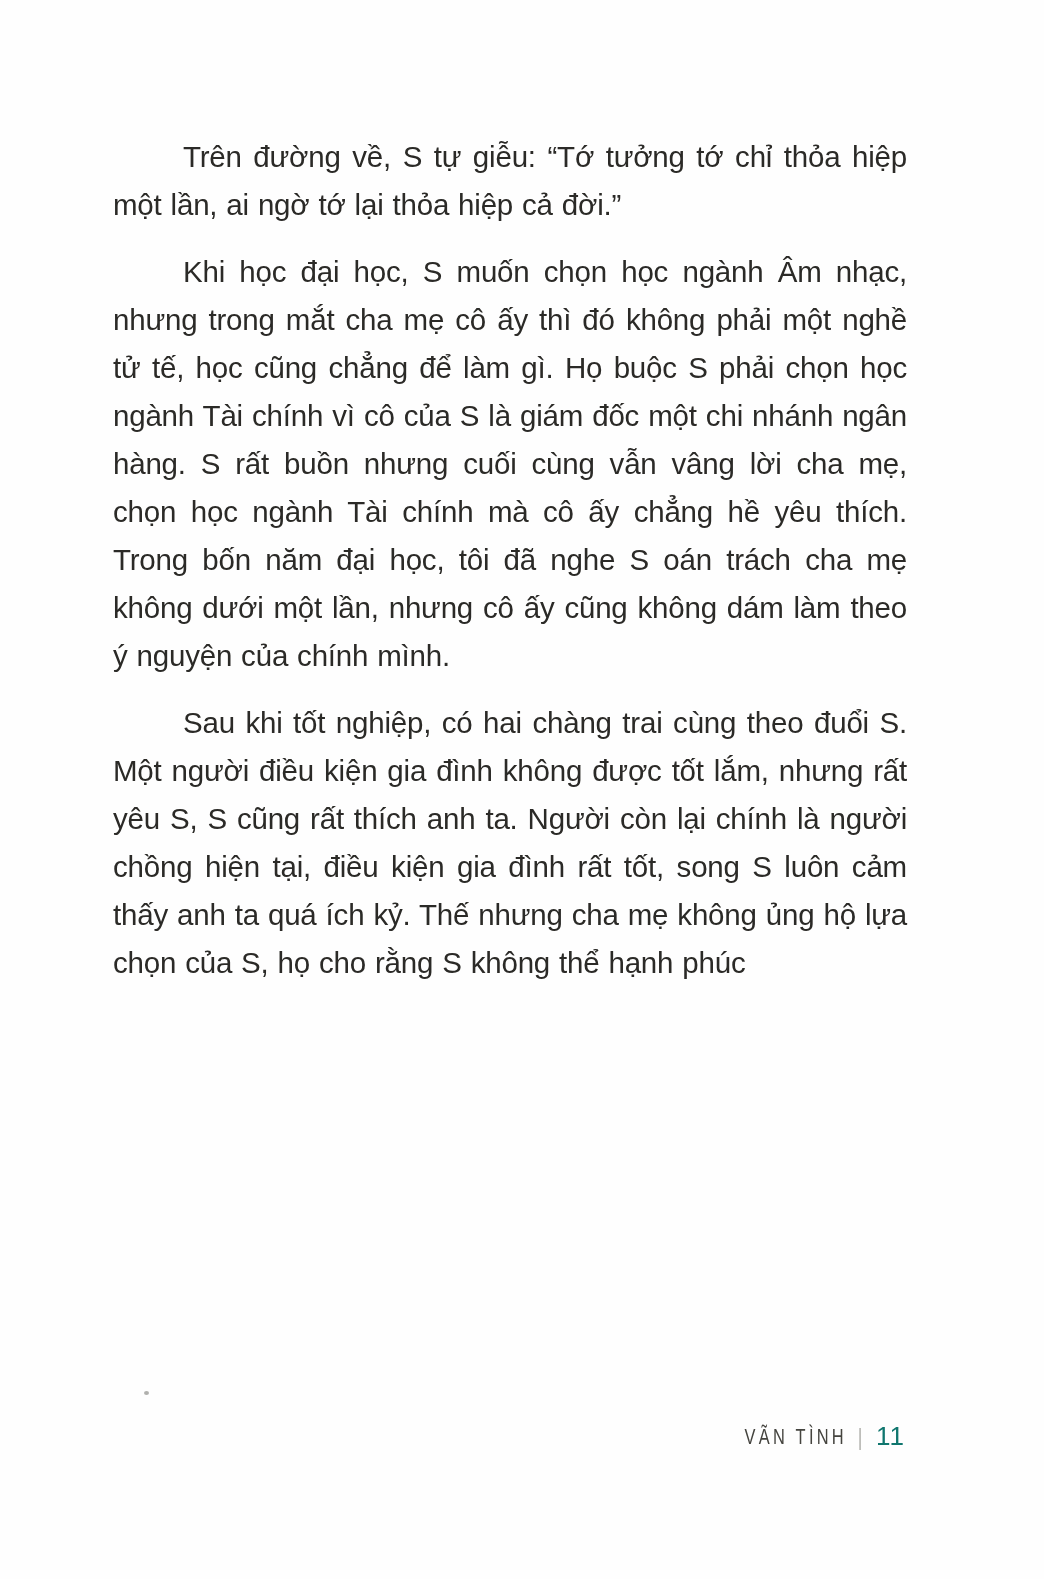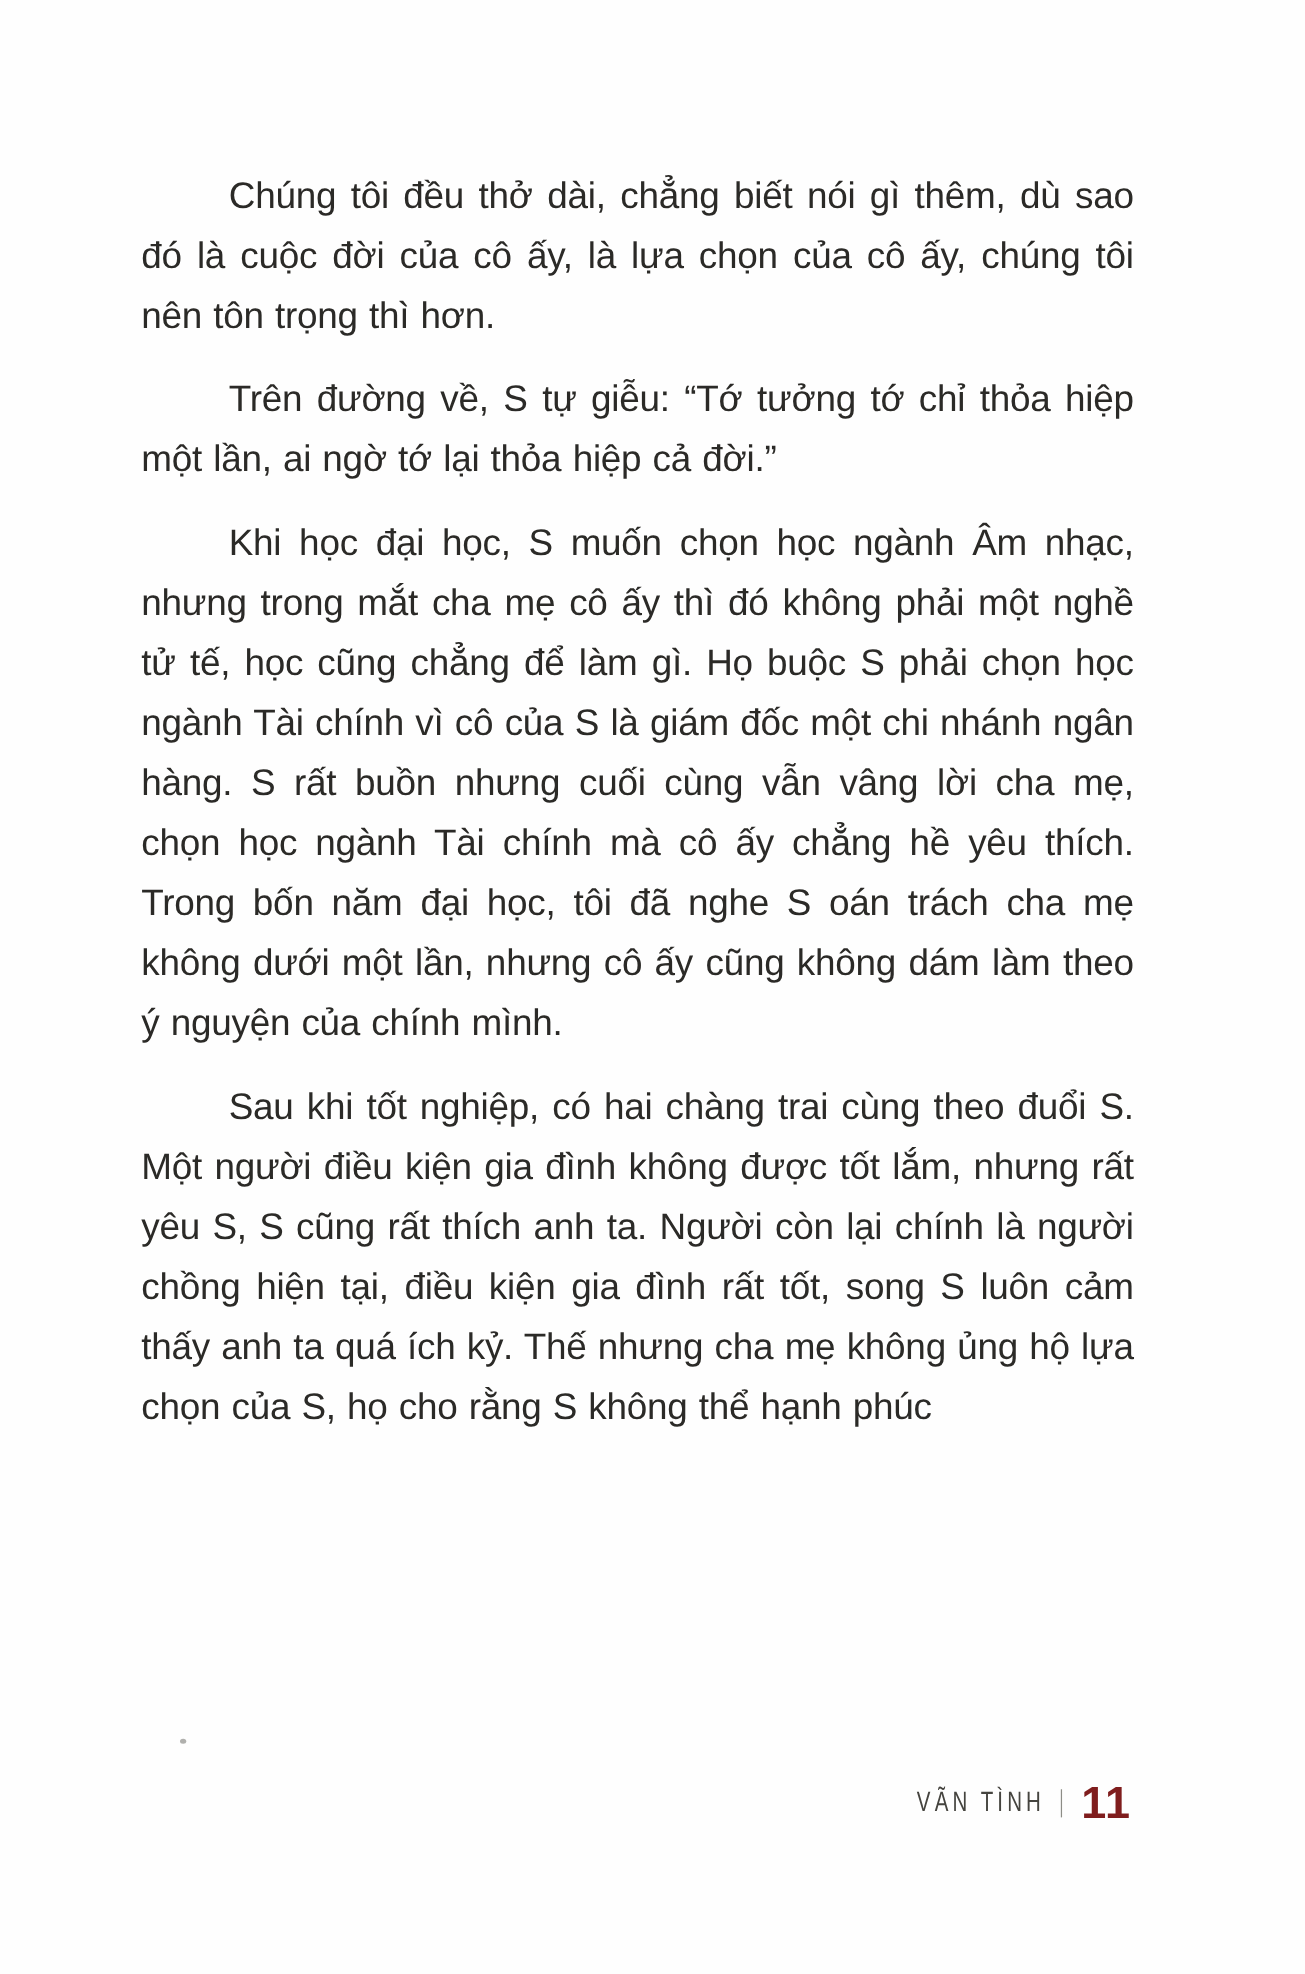--- a/index.html
+++ b/index.html
@@ -58,43 +58,42 @@
   }
   .footer-sep {
     color: #8d8d87;
     font-size: 24px;
     font-weight: 300;
     margin: 0 13px 0 10px;
     transform: scaleX(0.5);
     display: inline-block;
   }
   .page-number {
-    font-size: 36px;
-    font-weight: 700;
-    color: #7f1d1d;
+    font-size: 26px;
+    font-weight: 400;
+    color: #0f766e;
     letter-spacing: 1px;
   }
   .scan-speck {
     position: absolute;
     left: 144px;
     top: 1391px;
     width: 5px;
     height: 4px;
     border-radius: 50%;
     background: #6f6f6a;
     opacity: 0.55;
   }
 </style>
 </head>
 <body>
 
 <div class="page">
 
   <div class="text-block">
-    <p>Chúng tôi đều thở dài, chẳng biết nói gì thêm, dù sao đó là cuộc đời của cô ấy, là lựa chọn của cô ấy, chúng tôi nên tôn trọng thì hơn.</p>
     <p>Trên đường về, S tự giễu: “Tớ tưởng tớ chỉ thỏa hiệp một lần, ai ngờ tớ lại thỏa hiệp cả đời.”</p>
     <p>Khi học đại học, S muốn chọn học ngành Âm nhạc, nhưng trong mắt cha mẹ cô ấy thì đó không phải một nghề tử tế, học cũng chẳng để làm gì. Họ buộc S phải chọn học ngành Tài chính vì cô của S là giám đốc một chi nhánh ngân hàng. S rất buồn nhưng cuối cùng vẫn vâng lời cha mẹ, chọn học ngành Tài chính mà cô ấy chẳng hề yêu thích. Trong bốn năm đại học, tôi đã nghe S oán trách cha mẹ không dưới một lần, nhưng cô ấy cũng không dám làm theo ý nguyện của chính mình.</p>
     <p>Sau khi tốt nghiệp, có hai chàng trai cùng theo đuổi S. Một người điều kiện gia đình không được tốt lắm, nhưng rất yêu S, S cũng rất thích anh ta. Người còn lại chính là người chồng hiện tại, điều kiện gia đình rất tốt, song S luôn cảm thấy anh ta quá ích kỷ. Thế nhưng cha mẹ không ủng hộ lựa chọn của S, họ cho rằng S không thể hạnh phúc</p>
   </div>
 
   <div class="scan-speck"></div>
 
   <div class="footer">
     <span class="running-title">VÃN TÌNH</span>
     <span class="footer-sep">|</span>

